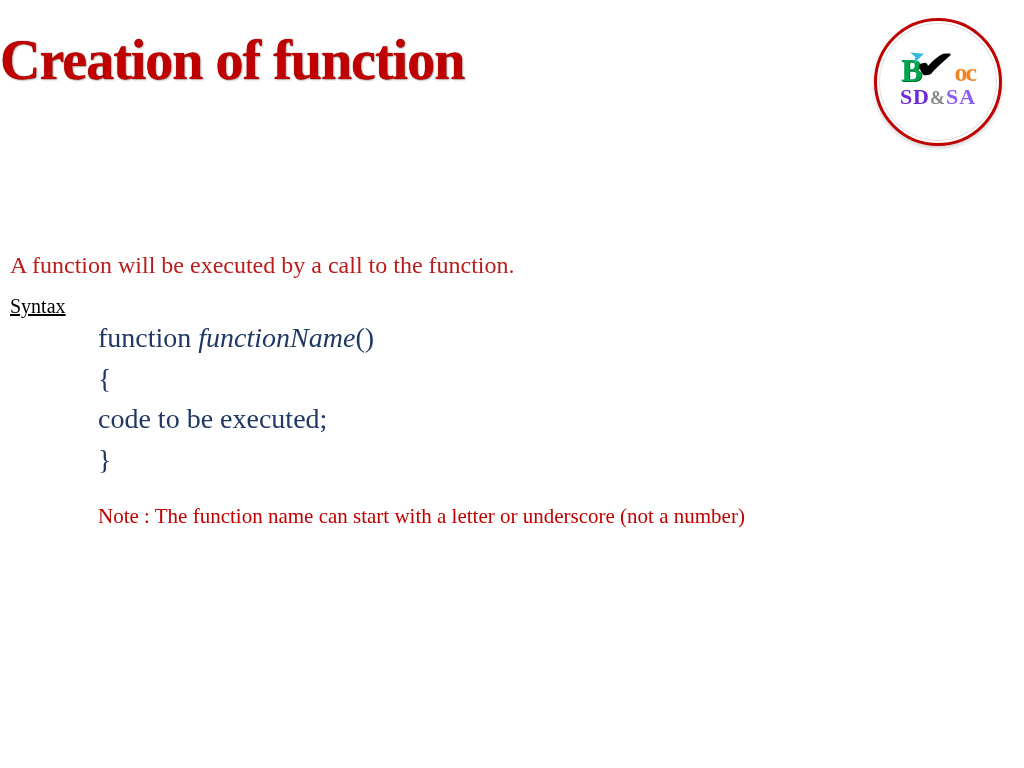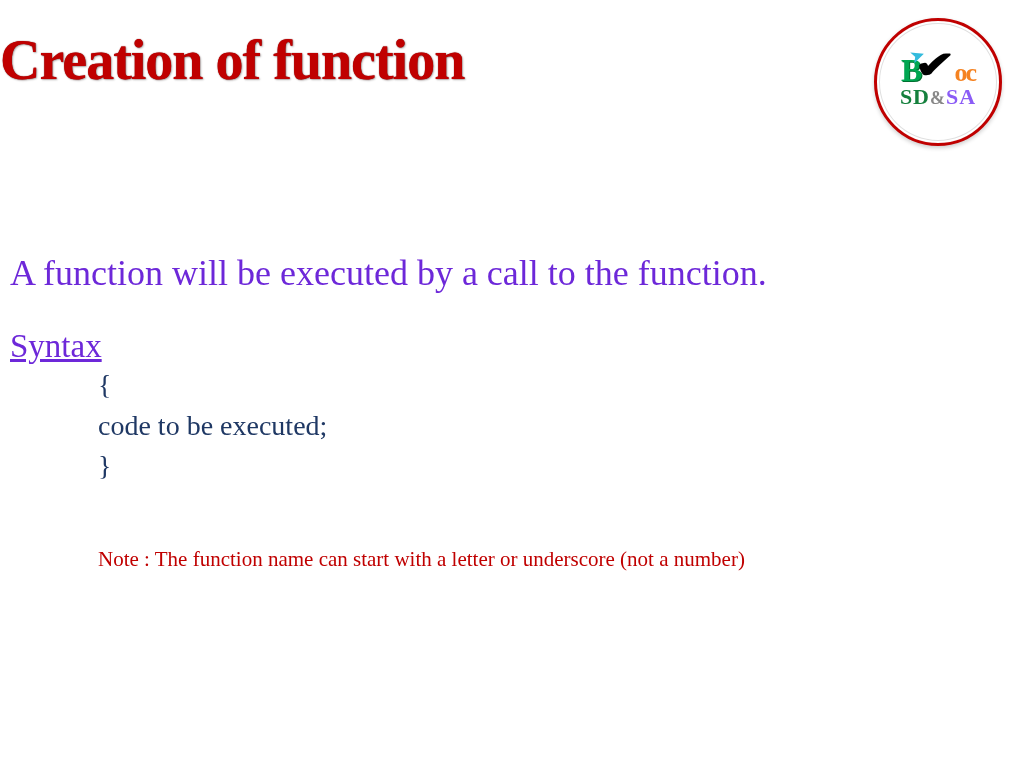--- a/index.html
+++ b/index.html
@@ -64,51 +64,51 @@
     color: #33bbdd;
     font-size: 16px;
     transform: rotate(-20deg);
   }
   .logo-bottom {
     font-size: 22px;
     font-weight: bold;
     letter-spacing: 1px;
     margin-top: -2px;
   }
-  .logo-sd { color: #15803d; text-align: center; }
+  .logo-sd { color: #6d28d9; text-align: center; }
   .logo-amp { color: #888888; font-size: 18px; }
   .logo-sa { color: #8b5cf6; }
   .content {
     position: absolute;
     top: 252px;
     left: 10px;
     right: 40px;
   }
   .intro {
-    color: #6d28d9;
-    font-size: 36px;
-    margin-bottom: 34px;
+    color: #b91c1c;
+    font-size: 24px;
+    margin-bottom: 16px;
   }
   .syntax-label {
-    color: #6d28d9;
-    font-size: 33px;
+    color: #000000;
+    font-size: 20px;
     text-decoration: underline;
   }
   .code-block {
     padding-left: 88px;
     color: #1f3864;
     font-size: 28px;
     line-height: 1.45;
   }
   .code-block .kw { font-style: normal; }
   .code-block .fn { font-style: italic; }
   .code-block .body { }
   .note {
     padding-left: 88px;
-    margin-top: 60px;
+    margin-top: 24px;
     color: #c00000;
     font-size: 21px;
   }
 </style>
 </head>
 <body>
 
 <div class="title">Creation of function</div>
 
 <div class="logo">
@@ -122,20 +122,23 @@
     <span class="logo-sd">SD</span><span class="logo-amp">&amp;</span><span class="logo-sa">SA</span>
   </div>
 </div>
 
 <div class="content">
   <div class="intro">A function will be executed by a call to the function.</div>
 
   <div class="syntax-label">Syntax</div>
 
   <div class="code-block">
+    <div>
+      <span class="kw">function </span><span class="fn">functionName</span><span class="kw">()</span>
+    </div>
     <div>{</div>
     <div>
       <span class="body">code to be executed</span><span>;</span>
     </div>
     <div>}</div>
   </div>
 
   <div class="note">Note : The function name can start with a letter or underscore (not a number)</div>
 </div>
 

